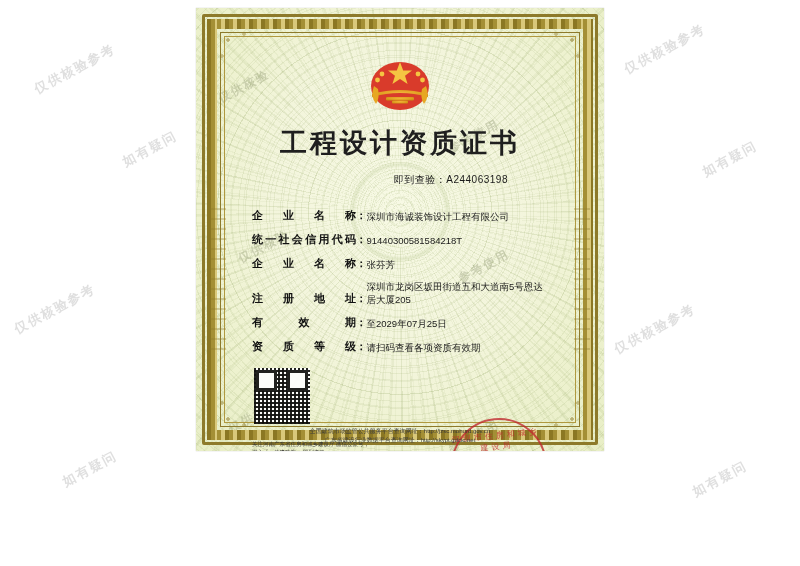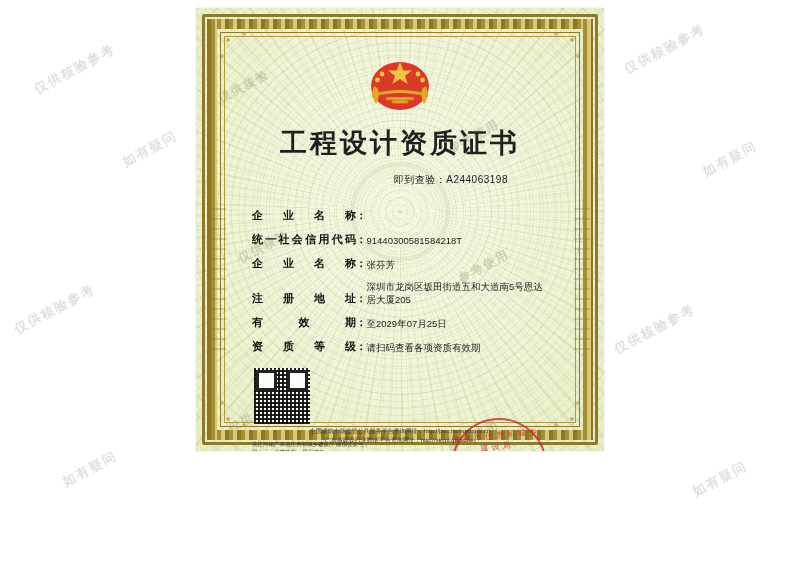--- a/index.html
+++ b/index.html
@@ -398,20 +398,21 @@
     <div class="title">工程设计资质证书</div>
 
     <div class="cert-no">
       <span>即到查验：</span><span class="val">A244063198</span>
     </div>
 
     <div class="fields" id="fields">
         <div class="row">
           <div class="label">企业名称</div>
           <div class="colon">：</div>
+          <div class="value"><span>深圳市海诚装饰设计工程有限公司</span></div>
         </div>
         <div class="row">
           <div class="label">统一社会信用代码</div>
           <div class="colon">：</div>
           <div class="value"><span>91440300581584218T</span></div>
         </div>
         <div class="row">
           <div class="label">企业名称</div>
           <div class="colon">：</div>
           <div class="value"><span>张芬芳</span></div>

